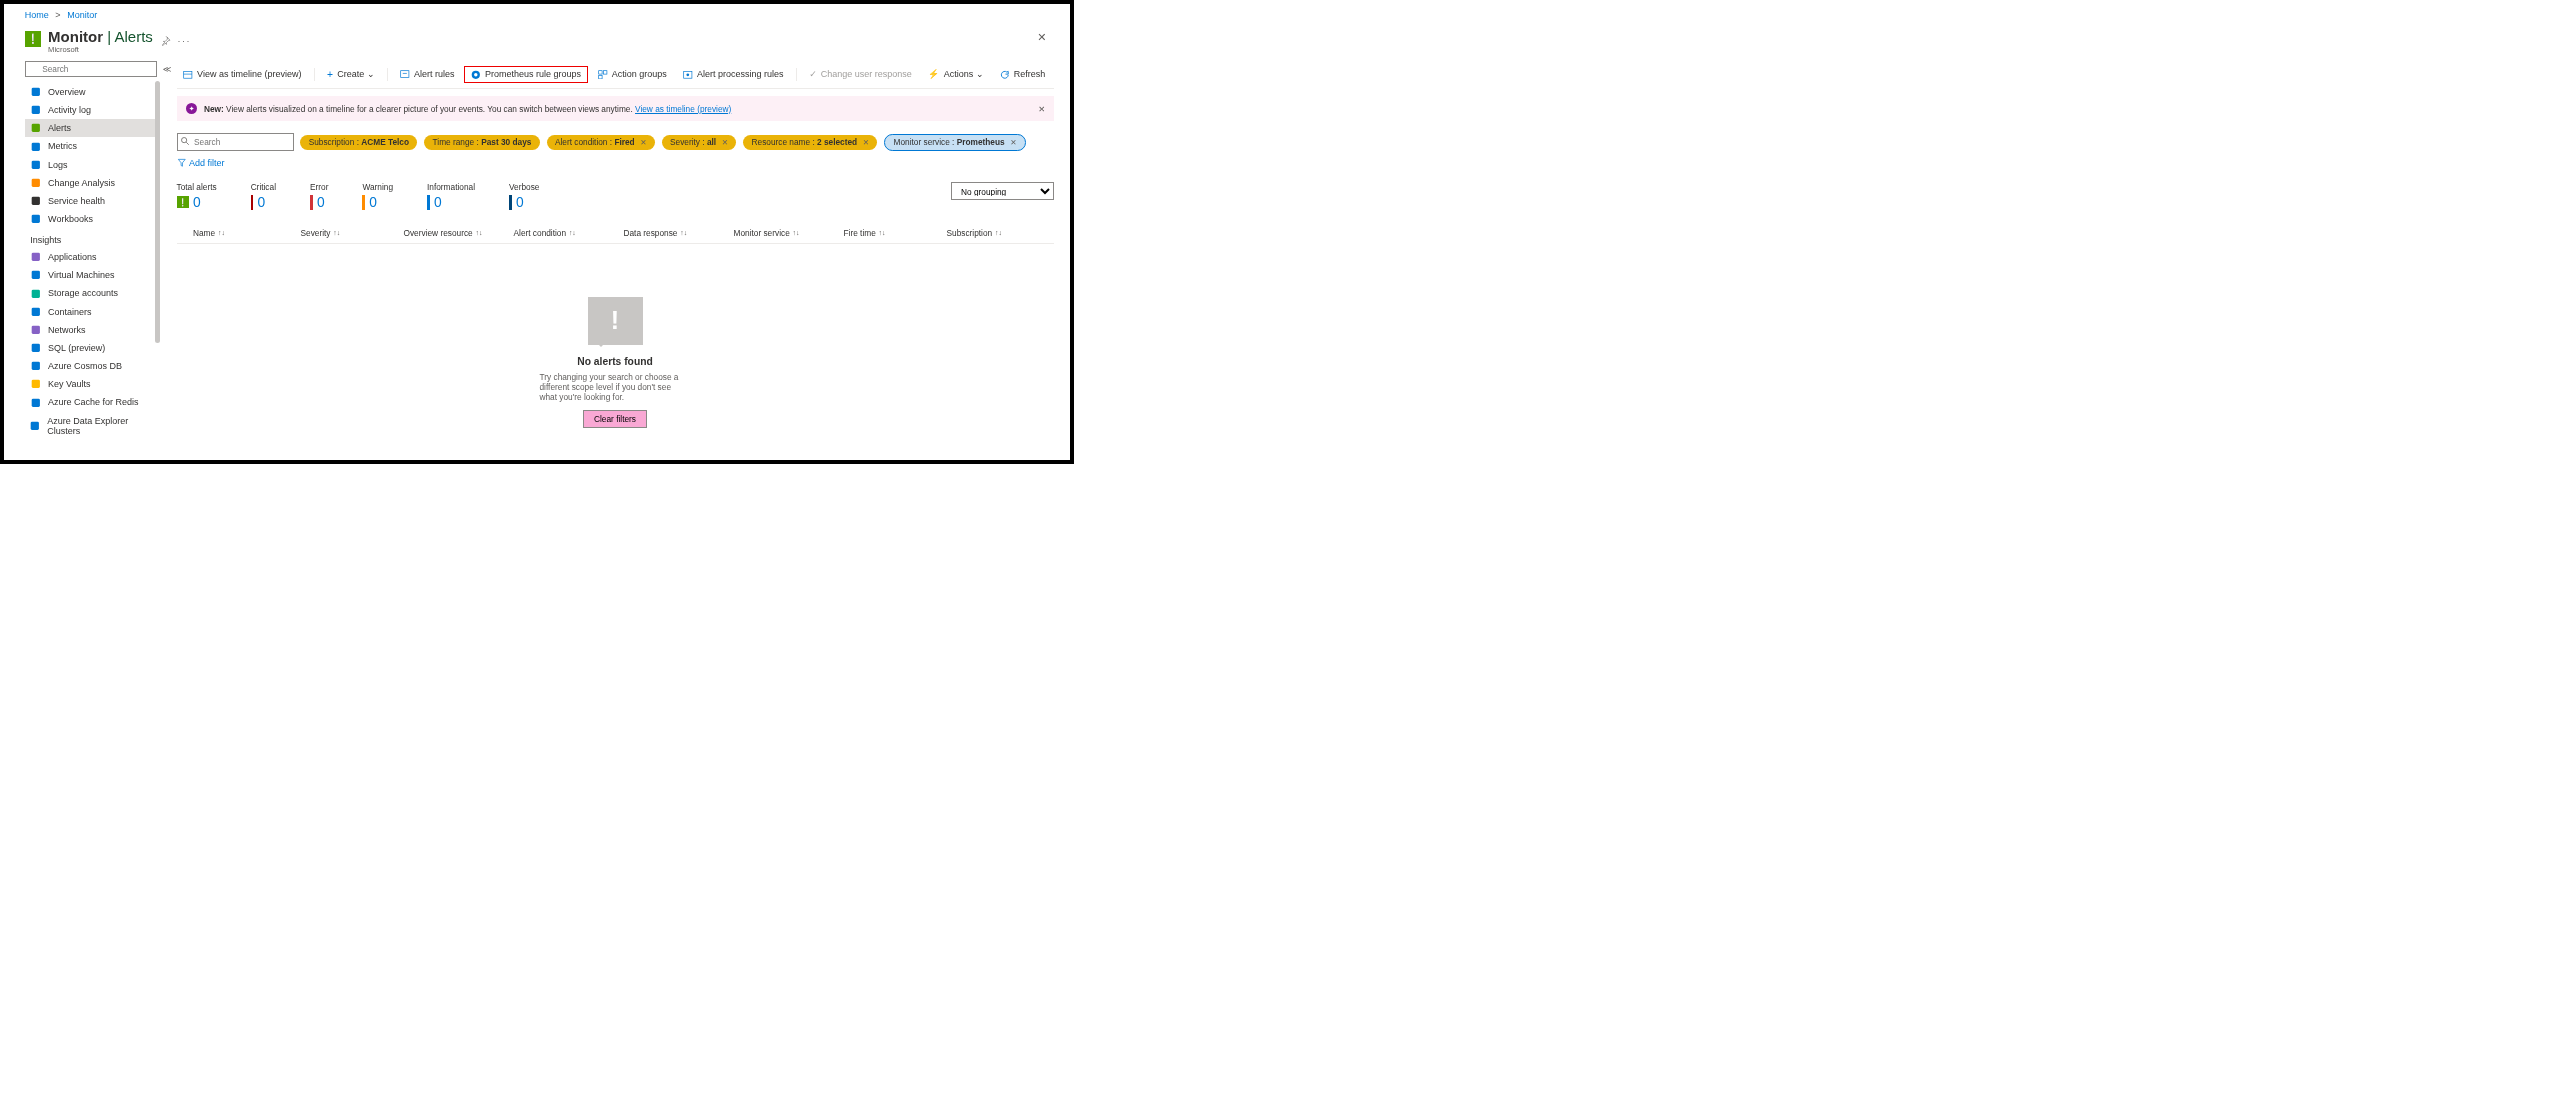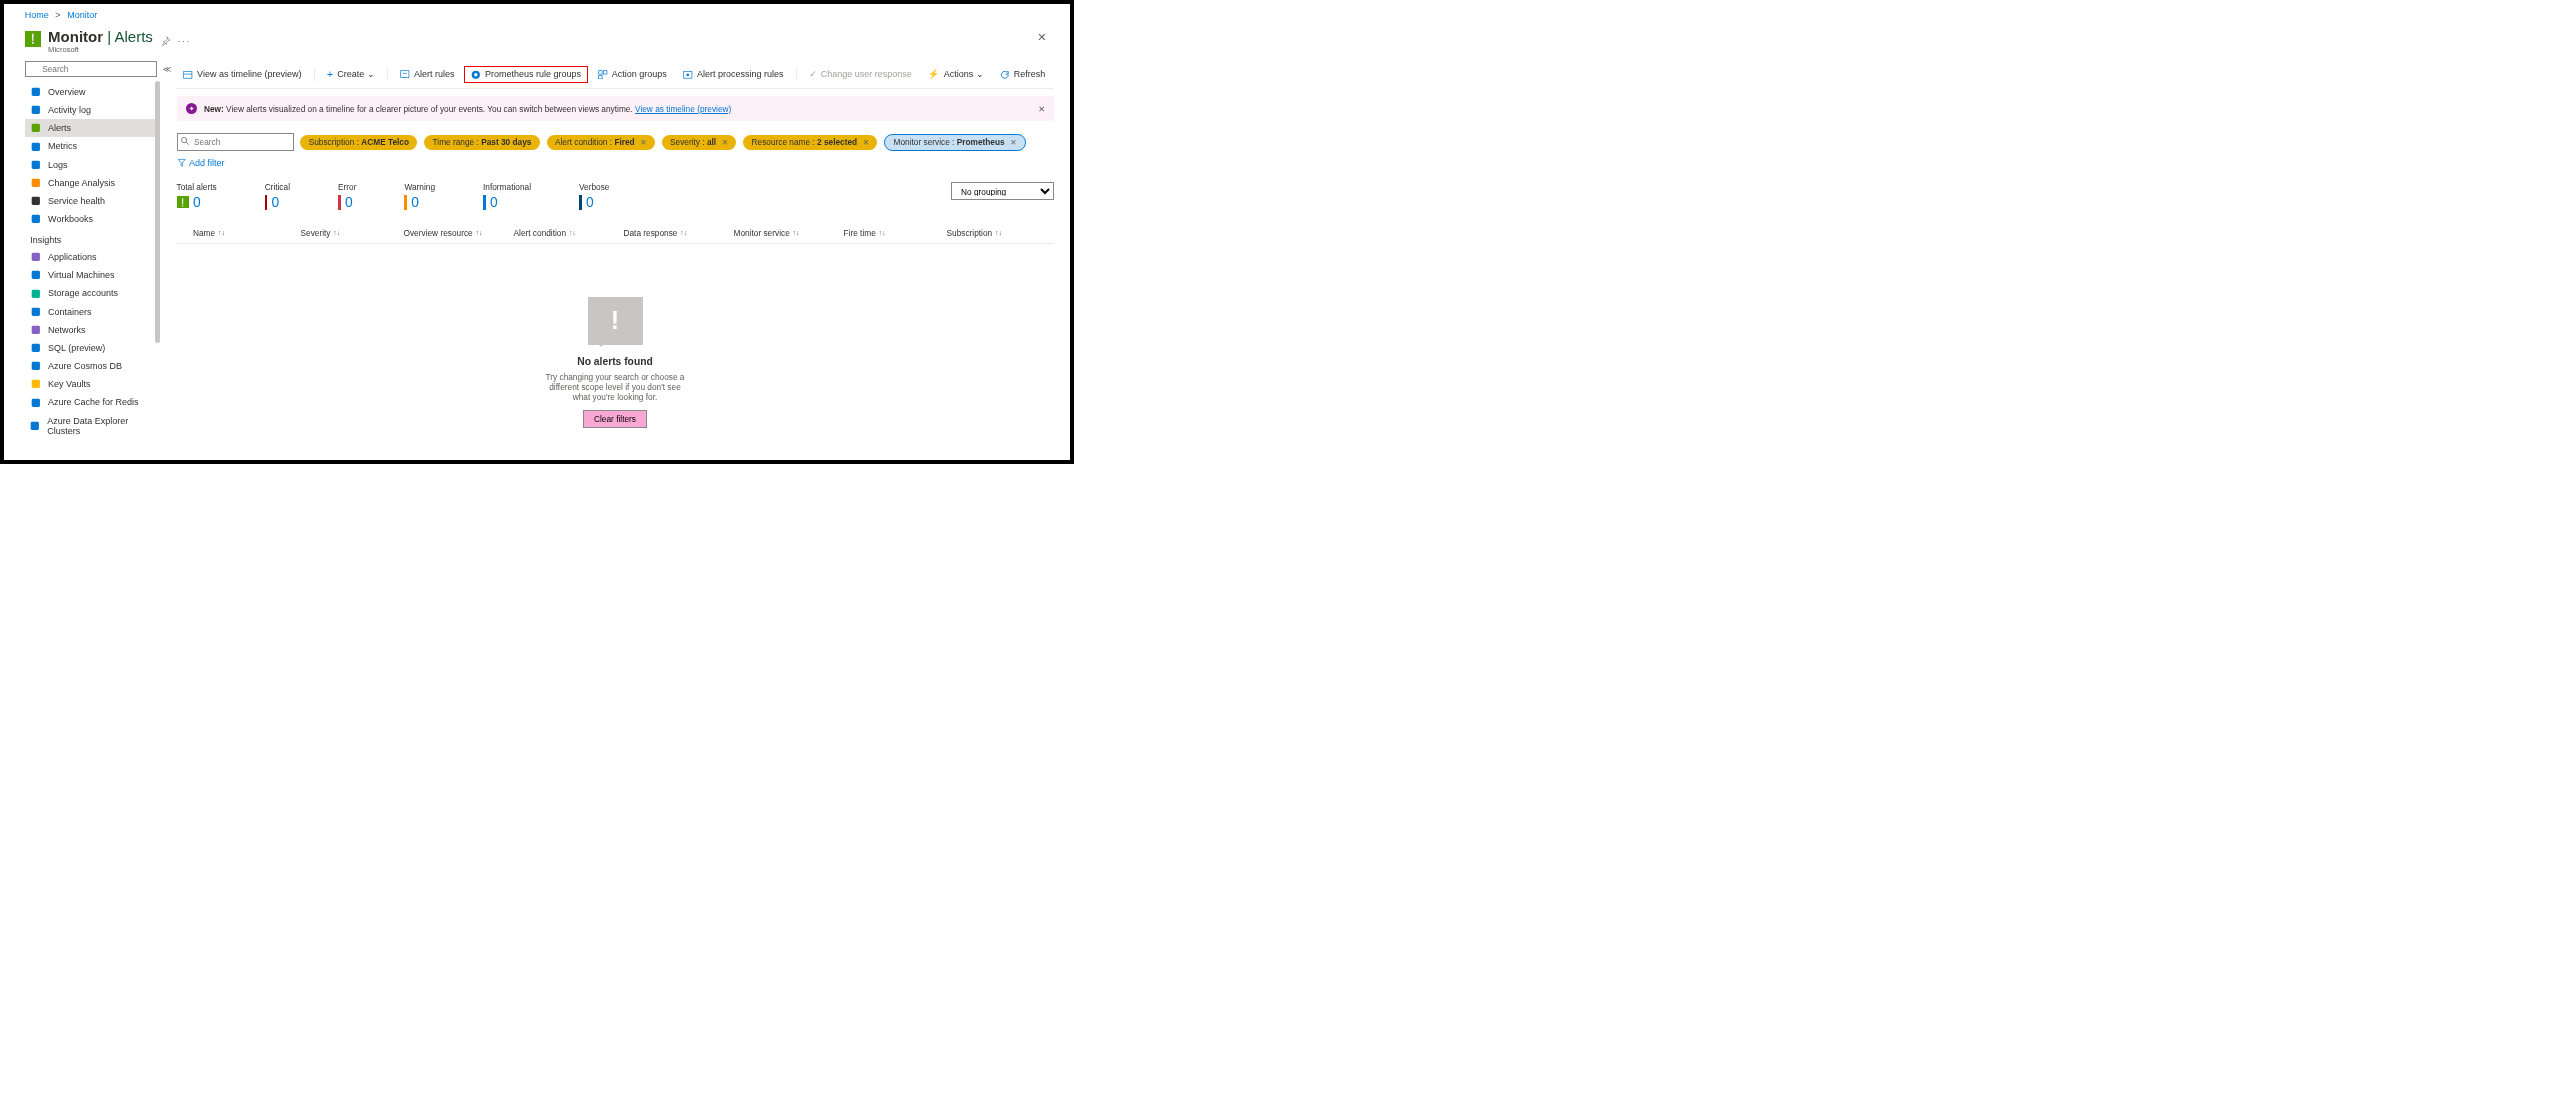--- a/index.html
+++ b/index.html
@@ -42,36 +42,36 @@
 .filter-row { display: flex; align-items: center; gap: 6.9px; margin: 5.5px 0 9.6px 0; flex-wrap: wrap; }
 .filter-row .fsearch-wrap { position: relative; }
 .filter-row .fsearch { border: 0.7px solid #8a8886; height: 18px; width: 117px; padding: 0 4.1px 0 16.5px; font-size: 8.3px; }
 .filter-row .fsearch-wrap .mag { position: absolute; left: 4.1px; top: 3.4px; color: #605e5c; font-size: 8.3px; }
 .pill { background: #eab308; border-radius: 8.3px; padding: 2.8px 8.3px; font-size: 8.3px; display: flex; align-items: center; cursor: pointer; }
 .pill.selected { background: #c7e0f4; border: 0.7px solid #0078d4; }
 .pill .px { margin-left: 5.5px; color: #605e5c; font-size: 7.6px; }
 .pill b { font-weight: 600; }
 .add-filter { color: #0078d4; display: flex; align-items: center; cursor: pointer; font-size: 9px; }
 .add-filter .aficon { margin-right: 2.8px; }
-.stats-row { display: flex; align-items: flex-start; gap: 48px; margin: 4.1px 0 12.4px 0; }
+.stats-row { display: flex; align-items: flex-start; gap: 34px; margin: 4.1px 0 12.4px 0; }
 .stat { display: flex; flex-direction: column; }
 .stat .slabel { font-size: 8.3px; color: #323130; margin-bottom: 2.8px; }
 .stat .sval { display: flex; align-items: center; font-size: 13.8px; color: #0078d4; }
 .stat .sbar { width: 2.8px; height: 15px; margin-right: 4.1px; }
 .stat .sicon { width: 12.4px; height: 12.4px; margin-right: 4.1px; display: flex; align-items: center; justify-content: center; color: #fff; font-size: 7.6px; }
 .grouping { margin-left: auto; }
 .grouping select { border: 0.7px solid #8a8886; padding: 2.8px 5.5px; font-size: 8.3px; width: 103px; height: 18px; background: #fff; }
 .table-head { display: flex; border-bottom: 0.7px solid #edebe9; padding: 5.5px 0; font-size: 8.3px; color: #323130; }
 .table-head .col { display: flex; align-items: center; cursor: pointer; }
 .table-head .sort { margin-left: 2.8px; color: #605e5c; font-size: 6.9px; }
 .empty { flex: 1; display: flex; flex-direction: column; align-items: center; justify-content: center; padding-top: 20.7px; }
 .empty .eicon { width: 55px; height: 48px; background: #c8c6c4; display: flex; align-items: center; justify-content: center; color: #fff; font-size: 25px; font-weight: bold; margin-bottom: 11px; position: relative; }
 .empty .eicon::after { content: ''; position: absolute; bottom: -6.9px; left: 8.3px; border: 5.5px solid transparent; border-top-color: #c8c6c4; }
 .empty h3 { font-size: 10.3px; font-weight: 600; margin-bottom: 5.5px; }
-.empty p { font-size: 8.3px; color: #605e5c; text-align: center; max-width: 151px; margin-bottom: 8px; }
+.empty p { font-size: 8.3px; color: #605e5c; text-align: left; max-width: 151px; margin-bottom: 8px; }
 .empty button { border: 0.7px solid #8a8886; background: #f9a8d4; padding: 2.8px 9.6px; cursor: pointer; font-size: 8.3px; }
 svg { display: block; }
 </style>
 </head>
 <body>
 
 <div class="breadcrumb">
   <a href="#">Home</a>
   <span class="sep">&gt;</span>
   <a href="#">Monitor</a>

